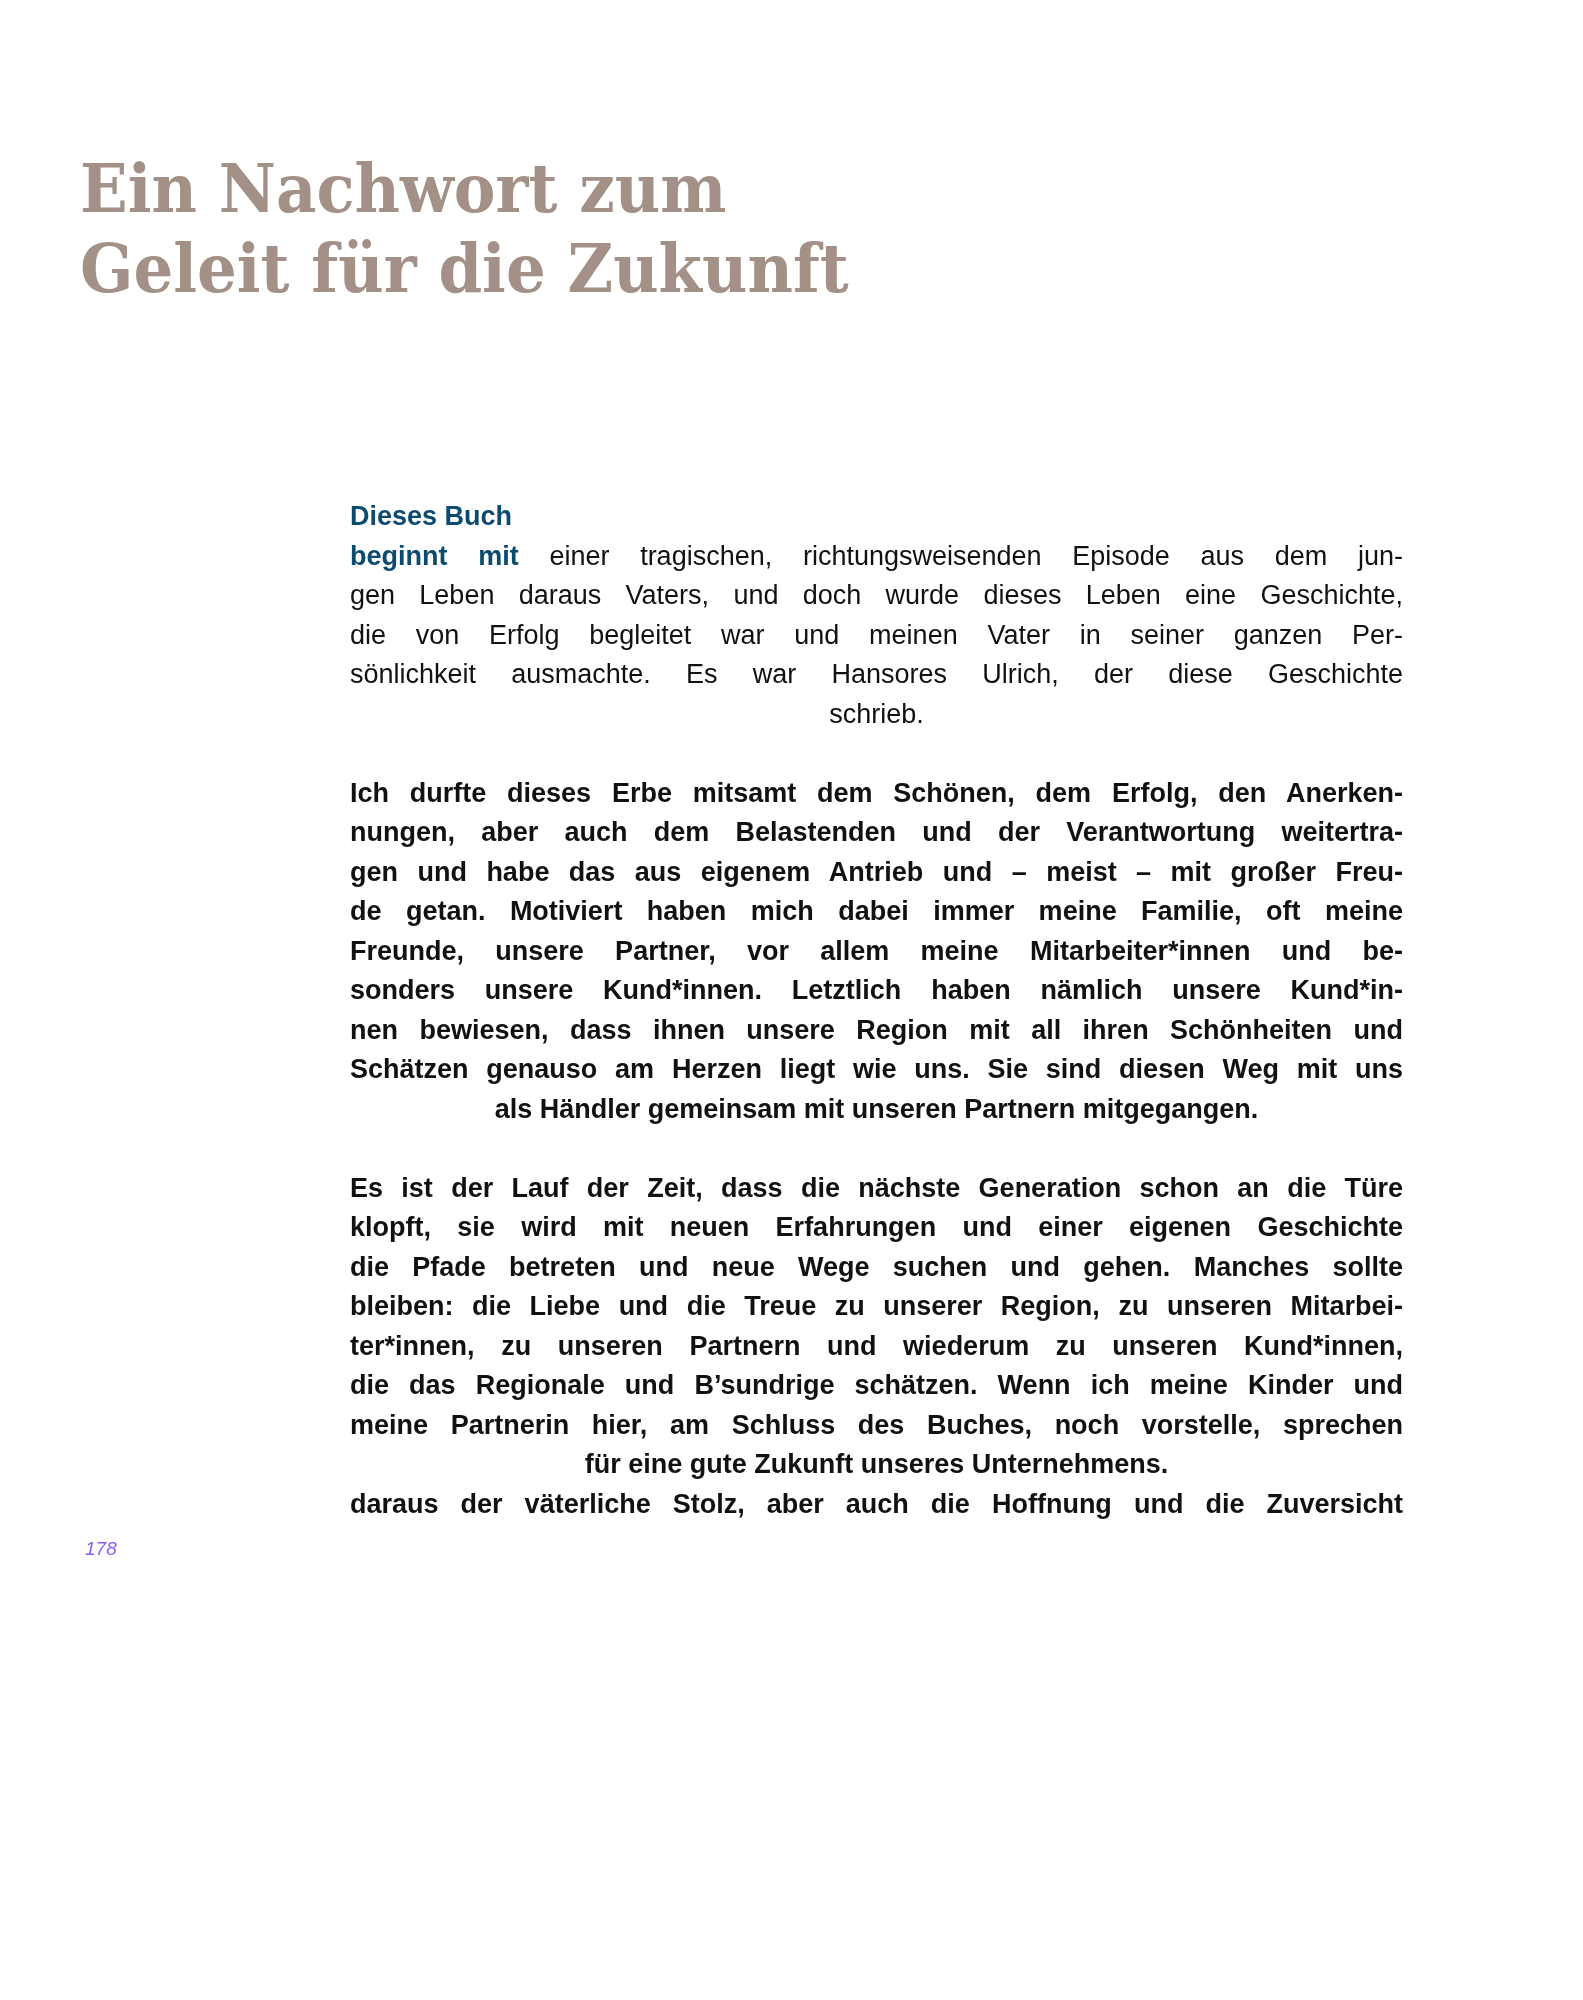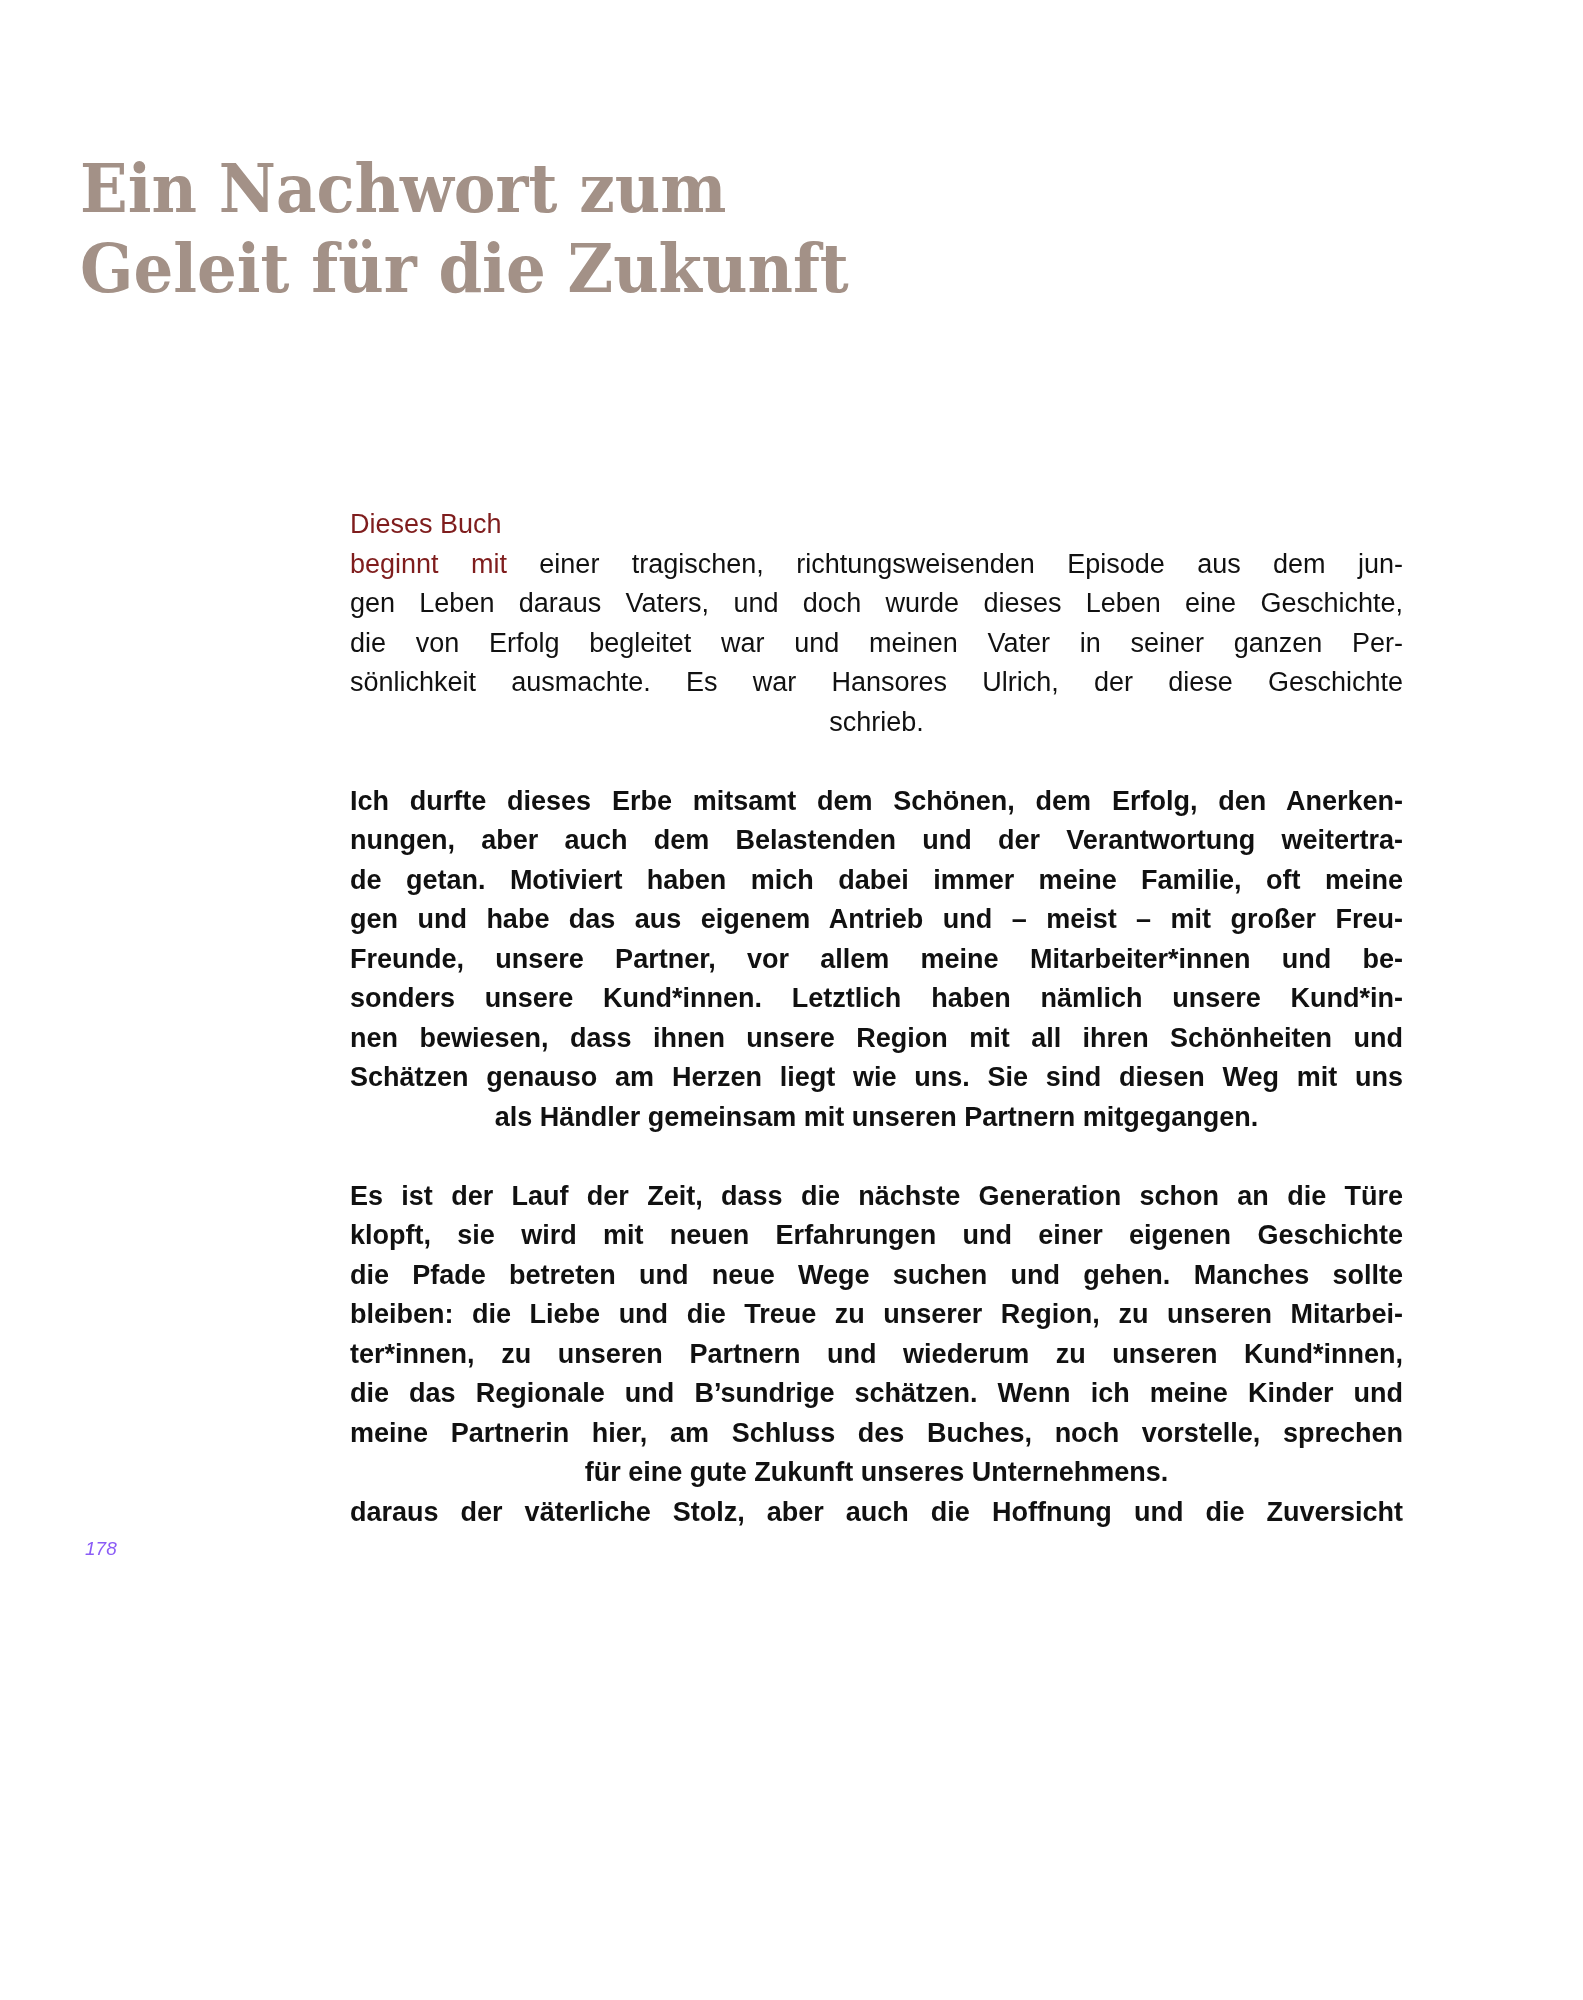--- a/index.html
+++ b/index.html
@@ -11,21 +11,21 @@
       color: #a39187; letter-spacing: 0px;
       transform: scaleX(0.92); transform-origin: left top;
     }
     .title span { display: block; white-space: nowrap; }
     .body-block {
       position: absolute; left: 350px; top: 497px; width: 1053px;
       font-family: "Liberation Sans", sans-serif;
       font-size: 27px; line-height: 39.5px; color: #111111;
     }
     .lead {
-      color: #7f1d1d; font-weight: normal; margin-top: 8px;
+      color: #0c4a6e; font-weight: bold;
     }
     .lead-line { display: block; }
     .para { margin: 0; text-align: justify; text-align-last: center; hyphens: manual; }
     .para + .para { margin-top: 39.5px; font-weight: bold; }
     .line { display: block; white-space: nowrap; text-align: justify; text-align-last: justify; }
     .line.last { text-align: center; text-align-last: center; }
     .page-number {
       position: absolute; left: 85px; top: 1538px;
       font-family: "Liberation Sans", sans-serif; font-size: 19px; color: #8b5cf6; font-style: italic;
     }
@@ -45,22 +45,22 @@
     <span class="line"><span class="lead">beginnt mit</span><span> einer tragischen, richtungsweisenden Episode aus dem jun-</span></span>
     <span class="line">gen Leben daraus Vaters, und doch wurde dieses Leben eine Geschichte,</span>
     <span class="line">die von Erfolg begleitet war und meinen Vater in seiner ganzen Per-</span>
     <span class="line">sönlichkeit ausmachte. Es war Hansores Ulrich, der diese Geschichte</span>
     <span class="line last">schrieb.</span>
   </p>
 
   <p class="para">
     <span class="line">Ich durfte dieses Erbe mitsamt dem Schönen, dem Erfolg, den Anerken-</span>
     <span class="line">nungen, aber auch dem Belastenden und der Verantwortung weitertra-</span>
+    <span class="line">gen und habe das aus eigenem Antrieb und – meist – mit großer Freu-</span>
     <span class="line">de getan. Motiviert haben mich dabei immer meine Familie, oft meine</span>
-    <span class="line">gen und habe das aus eigenem Antrieb und – meist – mit großer Freu-</span>
     <span class="line">Freunde, unsere Partner, vor allem meine Mitarbeiter*innen und be-</span>
     <span class="line">sonders unsere Kund*innen. Letztlich haben nämlich unsere Kund*in-</span>
     <span class="line">nen bewiesen, dass ihnen unsere Region mit all ihren Schönheiten und</span>
     <span class="line">Schätzen genauso am Herzen liegt wie uns. Sie sind diesen Weg mit uns</span>
     <span class="line last">als Händler gemeinsam mit unseren Partnern mitgegangen.</span>
   </p>
 
   <p class="para">
     <span class="line">Es ist der Lauf der Zeit, dass die nächste Generation schon an die Türe</span>
     <span class="line">klopft, sie wird mit neuen Erfahrungen und einer eigenen Geschichte</span>

